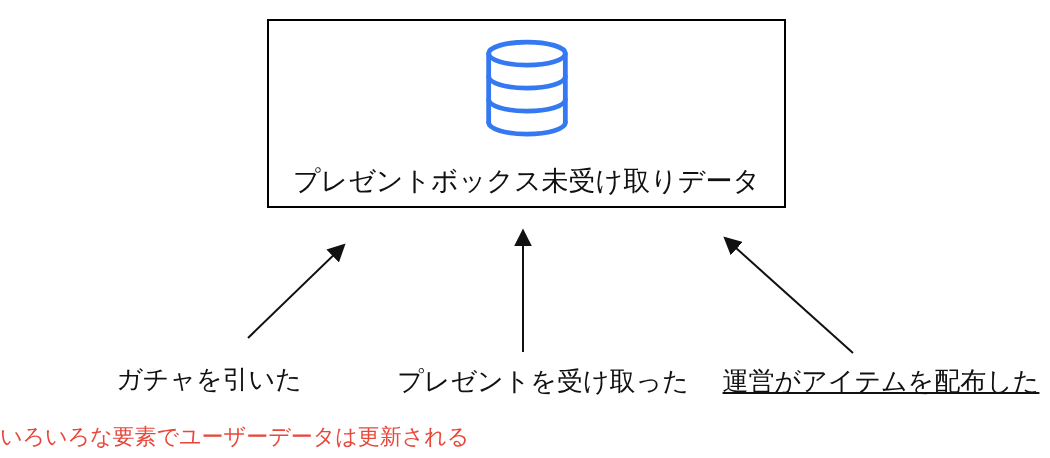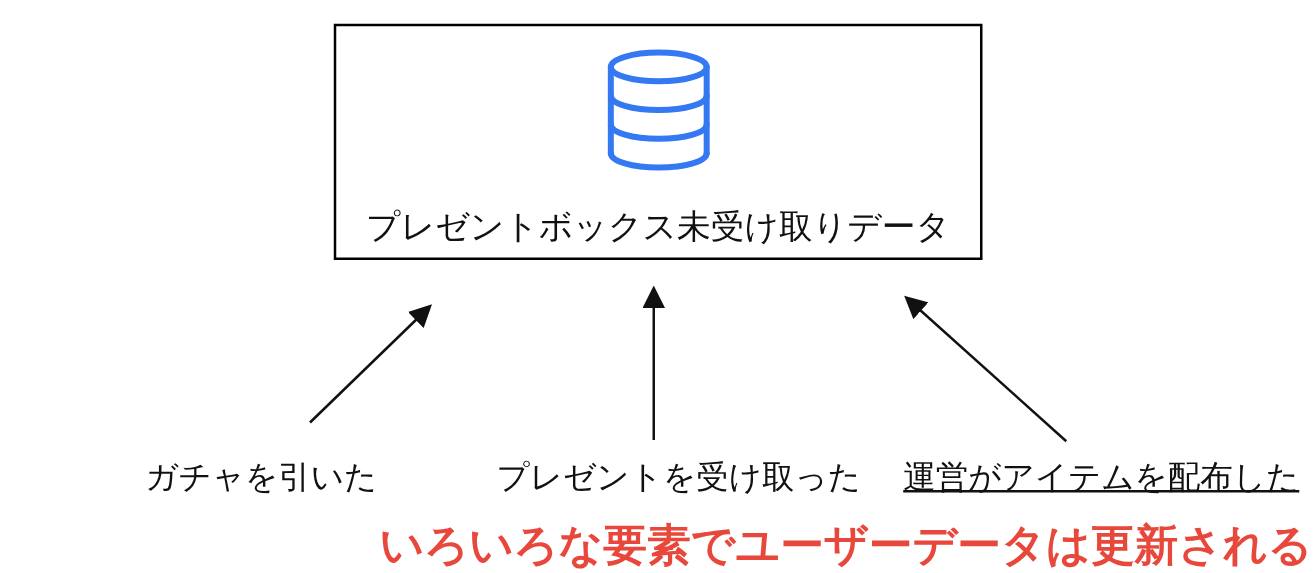--- a/index.html
+++ b/index.html
@@ -66,24 +66,24 @@
     font-size: 26px;
     line-height: 28px;
     white-space: nowrap;
     color: var(--ink);
   }
   .caption {
     position: absolute;
     left: 0;
     top: 420px;
     width: 100%;
-    text-align: right;
-    font-size: 35px;
+    text-align: left;
+    font-size: 22px;
     line-height: 34px;
-    font-weight: bold;
+    font-weight: normal;
     color: var(--caption-red);
     white-space: nowrap;
   }
 </style>
 </head>
 <body>
 
 <div class="canvas">
 
   <div class="db-box">
@@ -104,19 +104,19 @@
     <defs>
       <marker id="arrowhead" viewBox="0 0 10 10" refX="8" refY="5" markerWidth="9" markerHeight="9" orient="auto">
         <path d="M0,0 L10,5 L0,10 z" fill="var(--ink)"></path>
       </marker>
     </defs>
     <line x1="248" y1="338" x2="343" y2="246" marker-end="url(#arrowhead)"></line>
     <line x1="523" y1="352" x2="523" y2="232" marker-end="url(#arrowhead)"></line>
     <line x1="853" y1="353" x2="726" y2="239" marker-end="url(#arrowhead)"></line>
   </svg>
 
-  <div class="source-label" style="left:209px; top:367px;">ガチャを引いた</div>
+  <div class="source-label" style="left:209px; top:367px;font-family:Liberation Mono, monospace;">ガチャを引いた</div>
   <div class="source-label" style="left:543px; top:367px;">プレゼントを受け取った</div>
   <div class="source-label" style="left:881px; top:367px;text-decoration:underline;">運営がアイテムを配布した</div>
 
   <div class="caption">いろいろな要素でユーザーデータは更新される</div>
 
 </div>
 
 </body></html>

